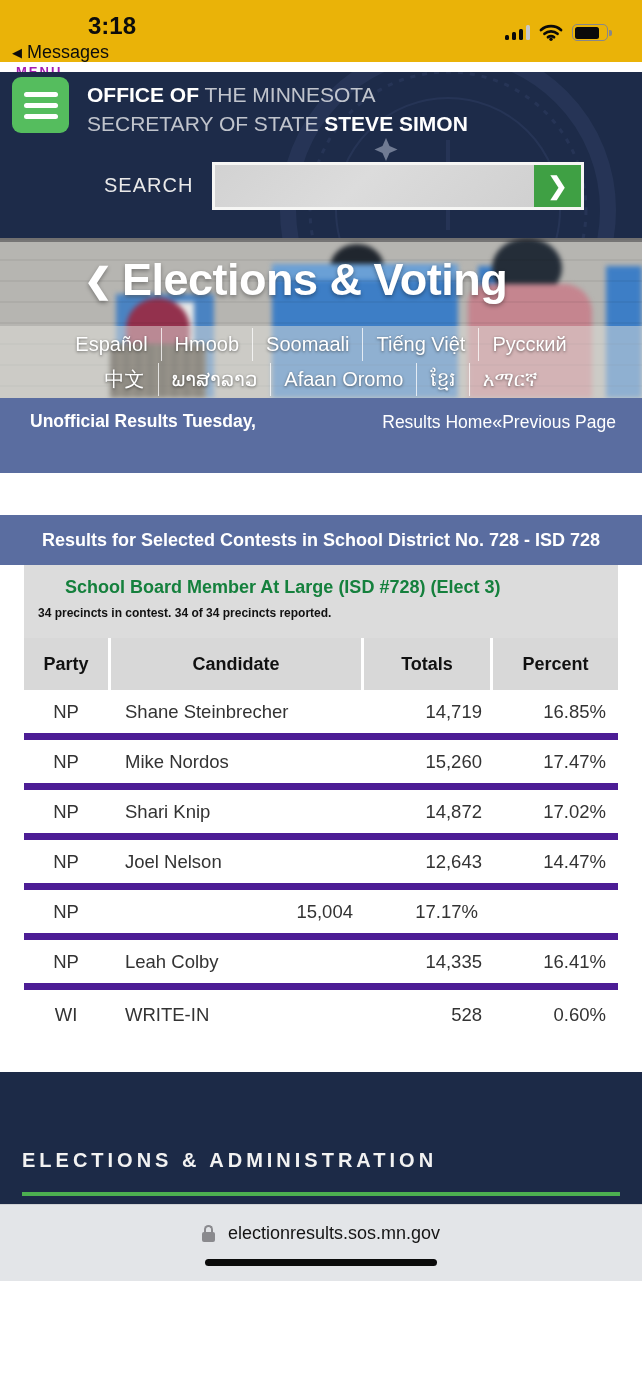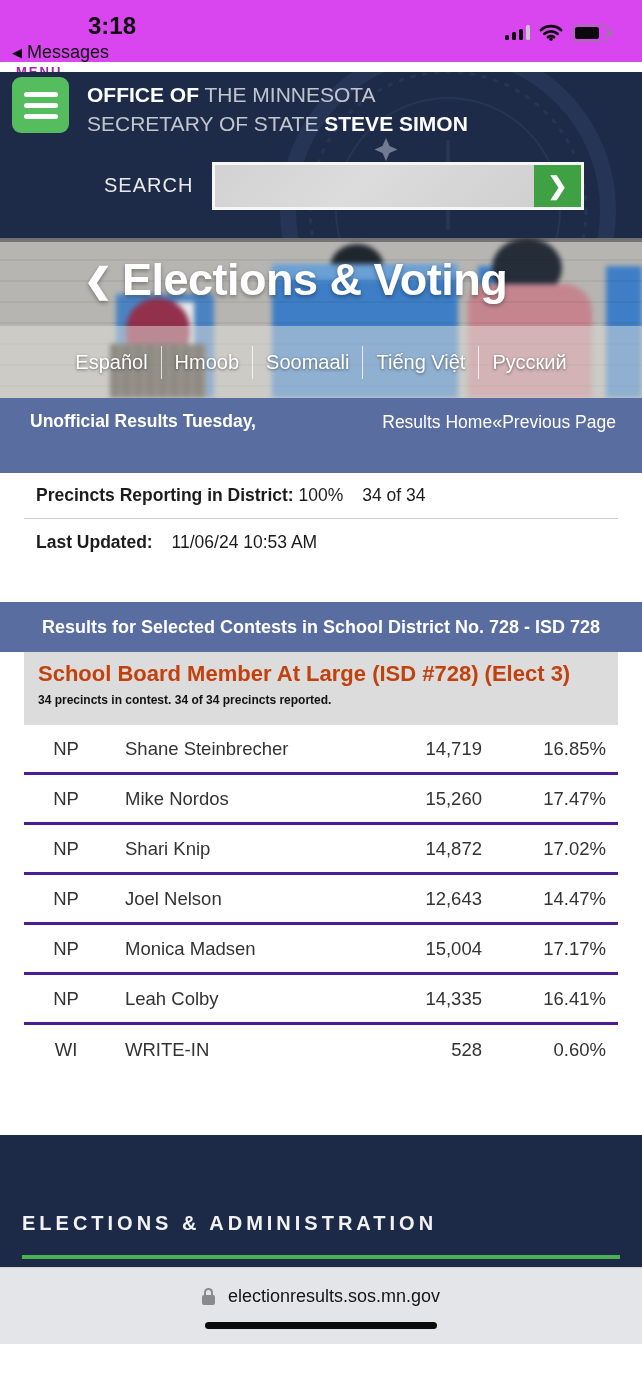--- a/index.html
+++ b/index.html
@@ -1,20 +1,20 @@
 <!DOCTYPE html>
 <html><head>
 <meta charset="utf-8">
 <style>
   * { box-sizing: border-box; margin: 0; padding: 0; }
   body { margin: 0; background: #fff; font-family: "Liberation Sans", sans-serif; }
   .screen { position: relative; width: 642px; height: 1389px; background: #fff; overflow: hidden; }
 
   
-  .status-bar { position: relative; height: 62px; background: #d946ef; }
+  .status-bar { position: relative; height: 62px; background: #eab308; }
   .time { position: absolute; left: 88px; top: 12px; font-size: 24px; font-weight: 700; color: #0c0c0c; }
   .messages-back { position: absolute; left: 12px; top: 42px; font-size: 18px; color: #0c0c0c; cursor: pointer; display: flex; align-items: center; gap: 5px; }
   .back-tri { font-size: 13px; }
   .status-icons { position: absolute; right: 34px; top: 24px; display: flex; align-items: center; gap: 9px; }
   .sig { display: flex; align-items: flex-end; gap: 2.5px; height: 15px; }
   .sig i { display: block; width: 4.5px; border-radius: 1.5px; background: #0a0a0a; }
   .sig i:nth-child(1){height:5px;} .sig i:nth-child(2){height:8px;}
   .sig i:nth-child(3){height:11px;} .sig i:nth-child(4){height:15px;background:#c9c9cb;}
   .battery { position: relative; width: 36px; height: 17px; border: 1.5px solid #87878b; border-radius: 5px; }
   .battery .fill { position: absolute; left: 1.5px; top: 1.5px; bottom: 1.5px; width: 24px; background: #0a0a0a; border-radius: 2.5px; }
@@ -75,38 +75,38 @@
   .sum-line b { font-weight: 700; }
   .sum-line .gap { display: inline-block; width: 14px; }
   .sum-divider { border: none; border-top: 1px solid #ccc; margin: 12px 0 13px; }
   .spacer-1 { height: 42px; }
 
   
   .banner { height: 50px; background: #5a6da0; color: #fff; font-size: 18px; font-weight: 700; display: flex; align-items: center; justify-content: center; text-align: center; padding: 0 8px; }
 
   
   .contest { margin: 0 24px; background: #dcdcdc; padding: 9px 14px 12px; }
-  .contest-title { font-size: 22px; font-weight: 700; color: #c2410c; line-height: 26px; }
+  .contest-title { font-size: 18px; font-weight: 700; color: #15803d; line-height: 26px; margin-left: 27px; }
   .contest-link { font-size: 18px; font-weight: 700; color: #2a6db5; line-height: 26px; cursor: pointer; }
   .contest-reported { font-size: 12px; font-weight: 700; color: #111; line-height: 26px; }
 
   
   .results-table { margin: 0 24px; width: 594px; }
   .t-head, .t-row { display: grid; grid-template-columns: 84px 250px 126px 125px; column-gap: 3px; }
   .t-head .h-cell { background: #d8d8d8; height: 52px; line-height: 52px; text-align: center; font-size: 18px; font-weight: 700; color: #111; }
-  .t-row { height: 50px; align-items: center; border-bottom: 3px solid #4c1d95; font-size: 18.5px; color: #333; }
+  .t-row { height: 50px; align-items: center; border-bottom: 7px solid #4c1d95; font-size: 18.5px; color: #333; }
   .t-row:last-child { border-bottom: none; }
   .t-cell.t-party { text-align: center; }
   .t-cell.t-cand { text-align: left; padding-left: 14px; }
   .t-cell.t-tot { text-align: right; padding-right: 8px; }
   .t-cell.t-pct { text-align: right; padding-right: 12px; }
   .spacer-2 { height: 32px; }
 
   
-  .footer { position: relative; height: 132px; background: #1c2a47; margin-top: 28px; }
+  .footer { position: relative; height: 132px; background: #1c2a47; }
   .footer-heading { position: absolute; left: 22px; bottom: 32px; color: #f2f2f2; font-size: 20px; font-weight: 700; letter-spacing: 4px; }
   .footer-line { position: absolute; left: 22px; right: 22px; bottom: 8px; height: 4px; background: #4caf50; }
 
   
   .browser-bar { position: relative; height: 77px; background: #e3e5e8; border-top: 1px solid #cfd1d4; }
   .url-row { position: absolute; left: 0; right: 0; top: 18px; display: flex; justify-content: center; align-items: center; gap: 12px; cursor: pointer; }
   .url-text { font-size: 18px; color: #141414; }
   .lock { display: flex; flex-direction: column; align-items: center; width: 14px; }
   .lock .shackle { width: 9px; height: 7px; border: 2px solid #8a8a8e; border-bottom: none; border-radius: 5px 5px 0 0; }
   .lock .body { width: 13px; height: 10px; background: #8a8a8e; border-radius: 2px; }
@@ -202,58 +202,59 @@
       <span>Elections &amp; Voting</span>
     </div>
     <div class="lang-band">
       <div class="lang-row" id="lang-row-1">
           <span class="lang-item">Español</span>
           <span class="lang-item">Hmoob</span>
           <span class="lang-item">Soomaali</span>
           <span class="lang-item">Tiếng Việt</span>
           <span class="lang-item">Русский</span>
         </div>
+      <div class="lang-row" id="lang-row-2">
+          <span class="lang-item">中文</span>
+          <span class="lang-item">ພາສາລາວ</span>
+          <span class="lang-item">Afaan Oromo</span>
+          <span class="lang-item">ខ្មែរ</span>
+          <span class="lang-item">አማርኛ</span>
+        </div>
     </div>
   </div>
 
   <div class="results-bar">
     <div class="rb-left">
       <div>Unofficial Results Tuesday,</div>
     </div>
     <div class="rb-right">
       <span class="lnk">Results Home</span>
       <span class="sep">«</span>
       <span class="lnk">Previous Page</span>
     </div>
   </div>
 
-  <div class="summary">
-    <div class="sum-line">
-      <b>Precincts Reporting in District:</b>
-      <span>100%</span><span class="gap"></span>
-      <span>34 of 34</span>
-    </div>
-    <hr class="sum-divider">
-    <div class="sum-line">
-      <b>Last Updated:</b><span class="gap"></span>
-      <span>11/06/24 10:53 AM</span>
-    </div>
-  </div>
   <div class="spacer-1"></div>
 
   <div class="banner">
     <span>Results for Selected Contests in School District No. 728 - ISD 728</span>
   </div>
 
   <div class="contest">
     <div class="contest-title">School Board Member At Large (ISD #728) (Elect 3)</div>
     <div class="contest-reported">34 precincts in contest. 34 of 34 precincts reported.</div>
   </div>
 
   <div class="results-table">
+    <div class="t-head">
+      <div class="h-cell">Party</div>
+      <div class="h-cell">Candidate</div>
+      <div class="h-cell">Totals</div>
+      <div class="h-cell">Percent</div>
+    </div>
     <div id="table-body">
         <div class="t-row">
           <div class="t-cell t-party">NP</div>
           <div class="t-cell t-cand">Shane Steinbrecher</div>
           <div class="t-cell t-tot">14,719</div>
           <div class="t-cell t-pct">16.85%</div>
         </div>
         <div class="t-row">
           <div class="t-cell t-party">NP</div>
           <div class="t-cell t-cand">Mike Nordos</div>
@@ -267,21 +268,20 @@
           <div class="t-cell t-pct">17.02%</div>
         </div>
         <div class="t-row">
           <div class="t-cell t-party">NP</div>
           <div class="t-cell t-cand">Joel Nelson</div>
           <div class="t-cell t-tot">12,643</div>
           <div class="t-cell t-pct">14.47%</div>
         </div>
         <div class="t-row">
           <div class="t-cell t-party">NP</div>
-          <div class="t-cell t-cand">Monica Madsen</div>
           <div class="t-cell t-tot">15,004</div>
           <div class="t-cell t-pct">17.17%</div>
         </div>
         <div class="t-row">
           <div class="t-cell t-party">NP</div>
           <div class="t-cell t-cand">Leah Colby</div>
           <div class="t-cell t-tot">14,335</div>
           <div class="t-cell t-pct">16.41%</div>
         </div>
         <div class="t-row">

